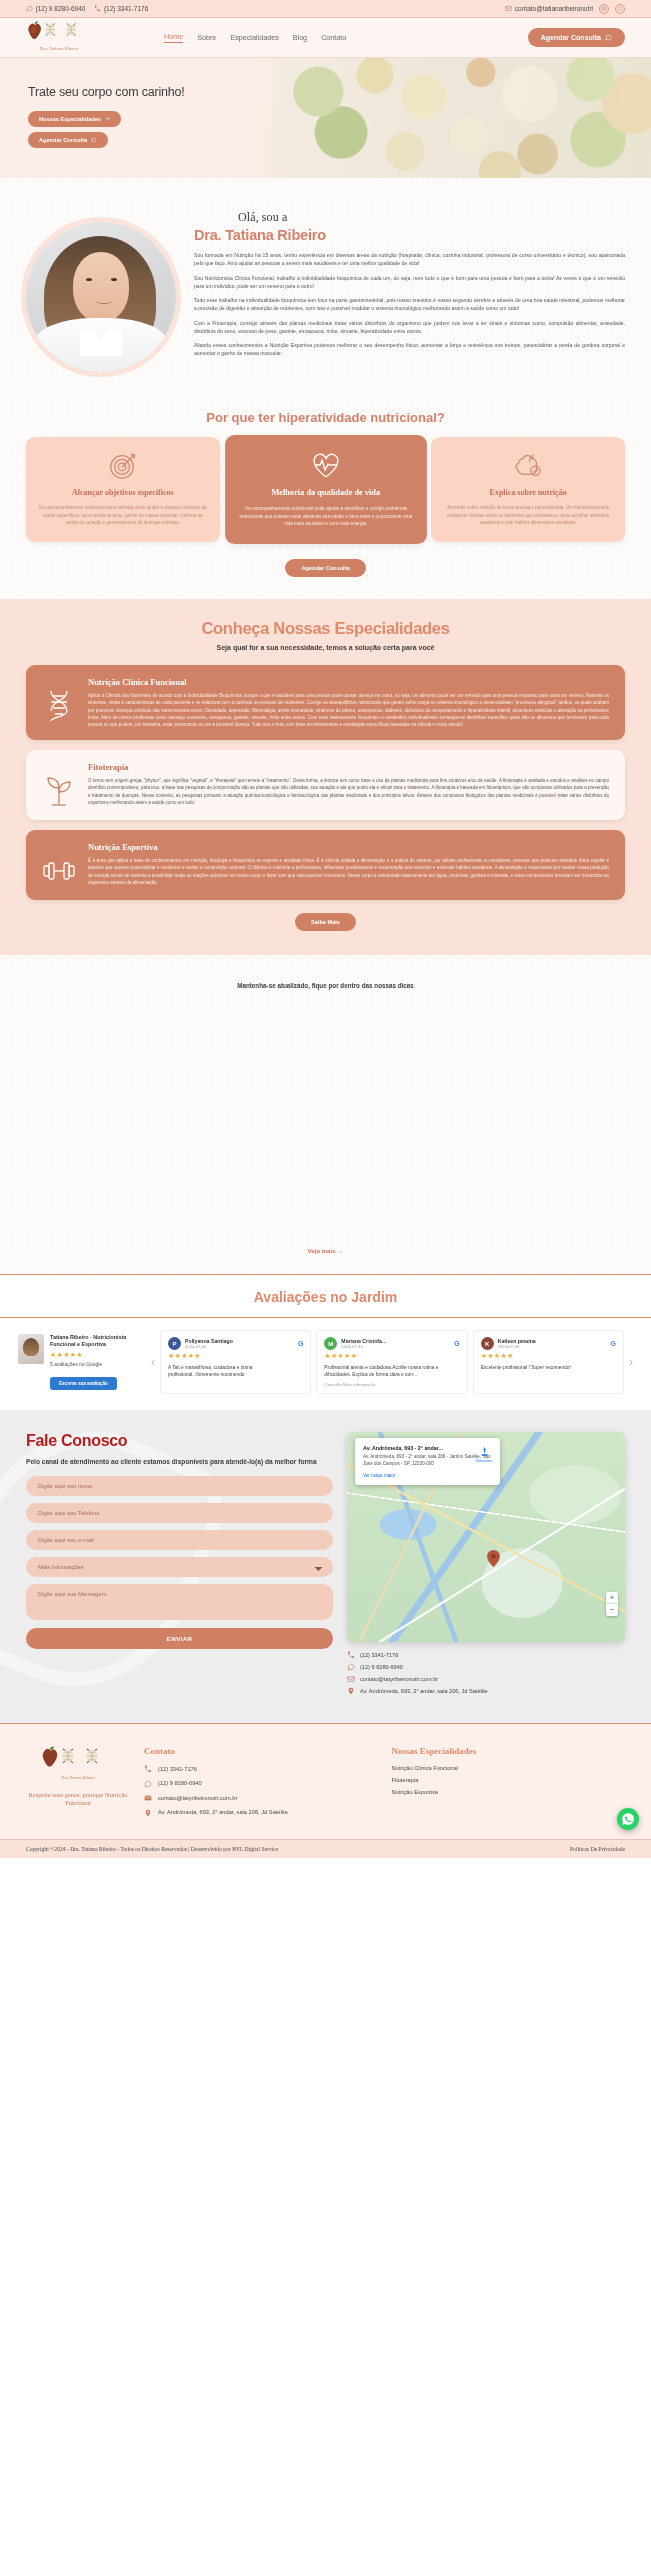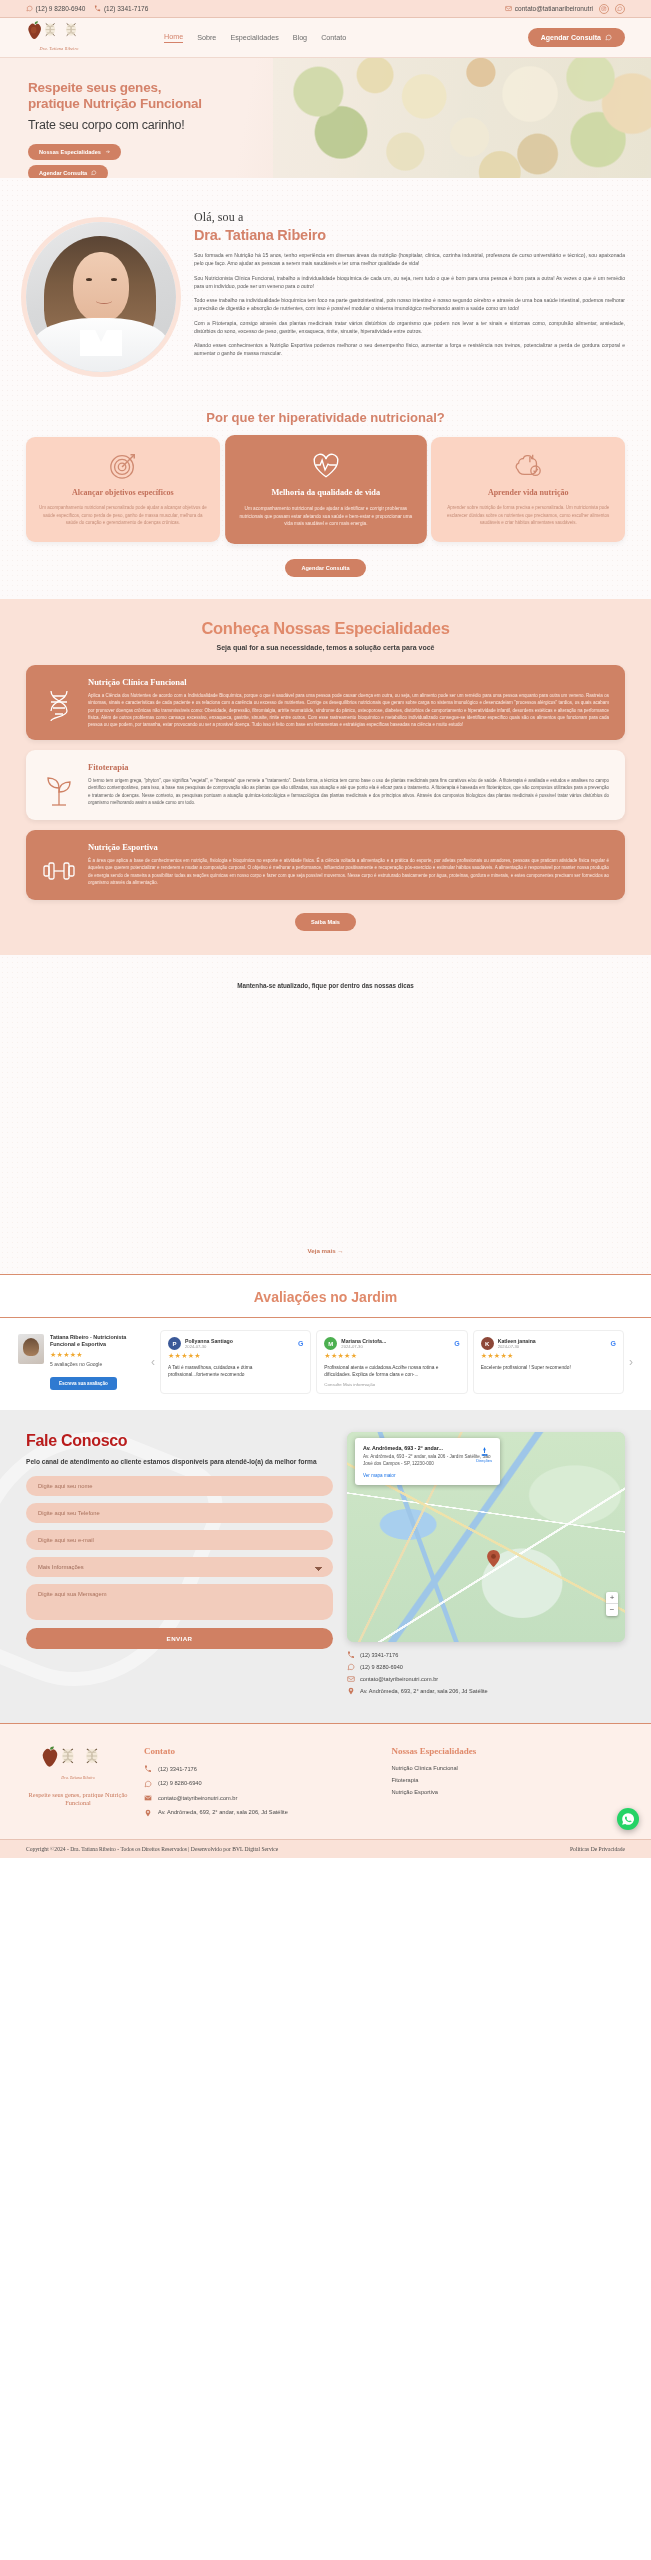--- a/index.html
+++ b/index.html
@@ -150,21 +150,21 @@
   .ph-smile{position:absolute; left:70px; top:76px; width:16px;height:6px;border-bottom:1.6px solid #b5705a;border-radius:0 0 50% 50%;}
   .ph-body {
     position:absolute; left:8px; bottom:-4px; width:134px; height:58px;
     background: linear-gradient(180deg,#fdfdfd,#eceef0);
     border-radius: 44% 44% 0 0;
   }
   .ph-neck{position:absolute;left:62px;top:95px;width:26px;height:22px;background:#e9bb9d;border-radius:0 0 40% 40%;}
   .ph-collar{position:absolute;left:54px;top:108px;width:42px;height:26px;background:#fff;
     clip-path: polygon(0 0, 36% 0, 50% 46%, 64% 0, 100% 0, 100% 100%, 0 100%);}
   .about-text { flex: 1; position: relative; z-index: 2; padding-top: 6px; }
-  .about-hi { font-family:"Liberation Serif",serif; font-size: 12px; color:#3a3a3a; letter-spacing:.1px; }
+  .about-hi { font-family:"Liberation Serif",serif; font-size: 12px; color:#3a3a3a; letter-spacing:.1px;margin-left:44px; }
   .about-name { color:#d4826a; font-size: 14.5px; font-weight: bold; margin: 2px 0 8px; letter-spacing:-.2px;}
   .about-p {
     font-size: 5.1px; line-height: 1.62; color:#585858;
     text-align: justify; margin-bottom: 6px;
   }
 
   
   .why {
     background: #fdfafa; padding: 12px 0 22px; text-align:center; position:relative;
   }
@@ -420,24 +420,20 @@
     <span>Agendar Consulta</span>
     <svg viewBox="0 0 24 24" fill="none" stroke="#fff" stroke-width="2">
         <path d="M21 11.5a8.4 8.4 0 0 1-12.6 7.3L3 20.5l1.8-5.3A8.4 8.4 0 1 1 21 11.5z"></path>
       </svg>
   </button>
 </div>
 
 <div class="hero">
   <div class="hero-food"></div>
   <div class="hero-inner">
-    <div class="hero-h1">
-      <div>Respeite seus genes,</div>
-      <div>pratique Nutrição Funcional</div>
-    </div>
     <div class="hero-h2">Trate seu corpo com carinho!</div>
     <div class="hero-btns">
       <button class="hero-btn">
         <span>Nossas Especialidades</span>
         <svg viewBox="0 0 24 24" fill="none" stroke="#fff" stroke-width="2.4">
             <path d="M4 12h15M13 6l6 6-6 6"></path>
           </svg>
       </button>
       <button class="hero-btn">
         <span>Agendar Consulta</span>
@@ -501,21 +497,21 @@
     </div>
     <div class="card">
       <div class="card-ico">
         <svg viewBox="0 0 32 32" fill="none" stroke="#d08b72" stroke-width="1.4">
           <path d="M11 8a5 5 0 0 0-5 5 4 4 0 0 0-1 7c1 3 4 5 7 5h7a6 6 0 0 0 6-6V13a5 5 0 0 0-5-5 4 4 0 0 0-4-3 4 4 0 0 0-5 3z"></path>
           <path d="M18 6v6M21 4v4"></path>
           <circle cx="24" cy="21" r="5"></circle>
             <path d="M22 21l1.6 1.8L26.5 19"></path>
         </svg>
       </div>
-      <h3>Aprender vida nutrição</h3>
+      <h3>Explica sobre nutrição</h3>
       <p>Aprender sobre nutrição de forma precisa e personalizada. Um nutricionista pode esclarecer dúvidas sobre os nutrientes que precisamos, como escolher alimentos saudáveis e criar hábitos alimentares saudáveis.</p>
     </div>
   </div>
   <div class="why-btn-wrap">
     <button class="btn-pill">Agendar Consulta</button>
   </div>
 </div>
 
 <div class="spec">
   <div class="spec-title">Conheça Nossas Especialidades</div>

